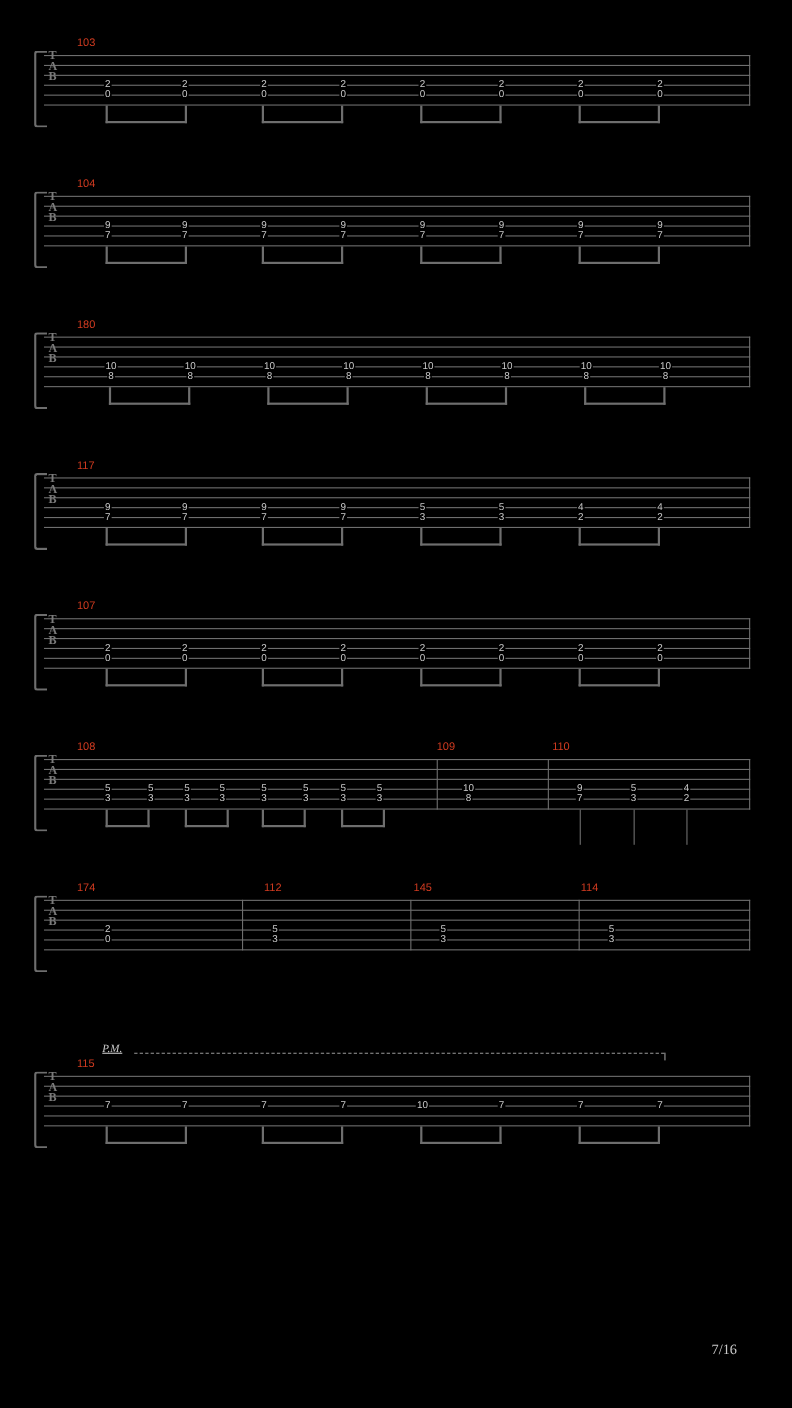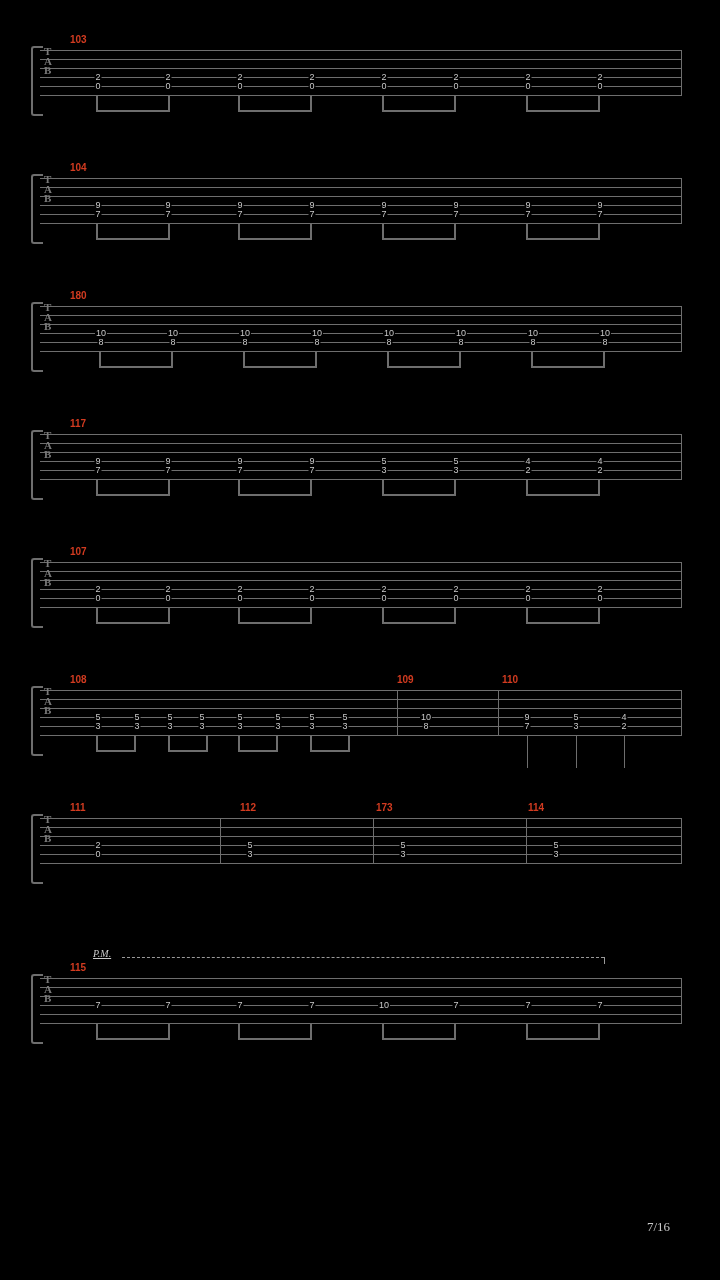--- a/index.html
+++ b/index.html
@@ -89,21 +89,21 @@
     font-family: "Liberation Serif", serif;
     font-weight: bold;
     letter-spacing: -0.5px;
   }
   .tabword span { display: block; }
 
   
   .measnum {
     position: absolute;
     font-size: 10px;
-    font-weight: bold;
+    font-weight: normal;
     color: #d23b20;
     font-family: "Liberation Sans", sans-serif;
   }
 
   
   .fret {
     position: absolute;
     font-size: 9px;
     line-height: 9px;
     color: #c9c9c9;
@@ -399,23 +399,23 @@
         <div class="fret" style="left: 624px; top: 36px;">2</div>
         <div class="beamgroup" style="left: 96px; top: 46px; width: 40px; height: 16px;"></div>
         <div class="beamgroup" style="left: 168px; top: 46px; width: 40px; height: 16px;"></div>
         <div class="beamgroup" style="left: 238px; top: 46px; width: 40px; height: 16px;"></div>
         <div class="beamgroup" style="left: 310px; top: 46px; width: 40px; height: 16px;"></div>
         <div class="stem" style="left: 527px; top: 46px; height: 32px;"></div>
         <div class="stem" style="left: 576px; top: 46px; height: 32px;"></div>
         <div class="stem" style="left: 624px; top: 46px; height: 32px;"></div>
       </div>
       <div class="system" style="top: 818px;">
-        <div class="measnum" style="left: 70px; top: -16px;">111</div>
+        <div class="measnum" style="left: 70px; top: -16px;">174</div>
         <div class="measnum" style="left: 240px; top: -16px;">112</div>
-        <div class="measnum" style="left: 376px; top: -16px;">173</div>
+        <div class="measnum" style="left: 376px; top: -16px;">145</div>
         <div class="measnum" style="left: 528px; top: -16px;">114</div>
         <div class="brace"></div>
         <div class="staff">
           <div class="line l0"></div>
           <div class="line l1"></div>
           <div class="line l2"></div>
           <div class="line l3"></div>
           <div class="line l4"></div>
           <div class="line l5"></div>
         </div>

